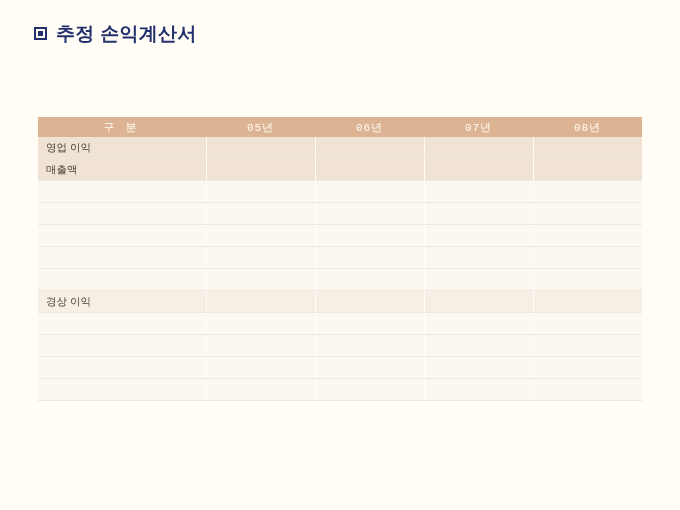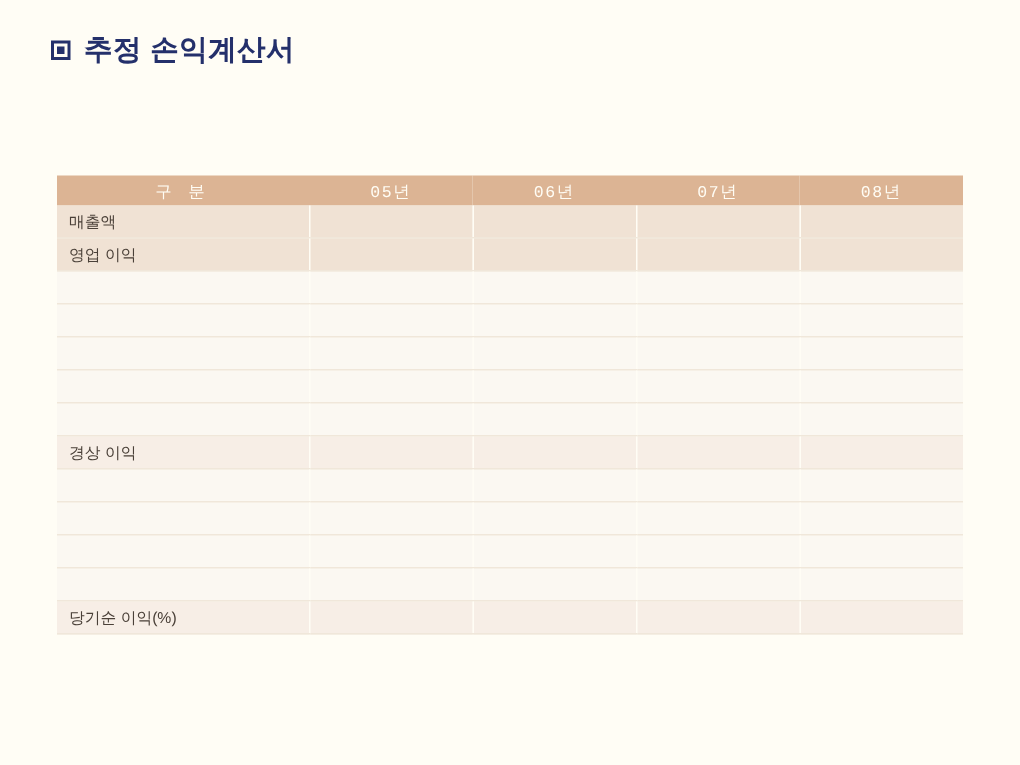--- a/index.html
+++ b/index.html
@@ -130,28 +130,28 @@
         <tr>
           <th>구 분</th>
           <th class="yr">05년</th>
           <th class="yr">06년</th>
           <th class="yr">07년</th>
           <th class="yr">08년</th>
         </tr>
       </thead>
       <tbody>
         <tr class="shade-strong">
+          <td>영업 이익</td>
+          <td class="val"></td>
+          <td class="val"></td>
+          <td class="val"></td>
+          <td class="val"></td>
+        </tr>
+        <tr class="shade-strong">
           <td>매출액</td>
-          <td class="val"></td>
-          <td class="val"></td>
-          <td class="val"></td>
-          <td class="val"></td>
-        </tr>
-        <tr class="shade-strong">
-          <td>영업 이익</td>
           <td class="val"></td>
           <td class="val"></td>
           <td class="val"></td>
           <td class="val"></td>
         </tr>
         <tr class="plain">
           <td></td>
           <td class="val"></td>
           <td class="val"></td>
           <td class="val"></td>
@@ -208,27 +208,20 @@
         </tr>
         <tr class="plain">
           <td></td>
           <td class="val"></td>
           <td class="val"></td>
           <td class="val"></td>
           <td class="val"></td>
         </tr>
         <tr class="plain">
           <td></td>
-          <td class="val"></td>
-          <td class="val"></td>
-          <td class="val"></td>
-          <td class="val"></td>
-        </tr>
-        <tr class="shade-mid">
-          <td>당기순 이익(%)</td>
           <td class="val"></td>
           <td class="val"></td>
           <td class="val"></td>
           <td class="val"></td>
         </tr>
       </tbody>
     </table>
   </div>
 
 </div>

